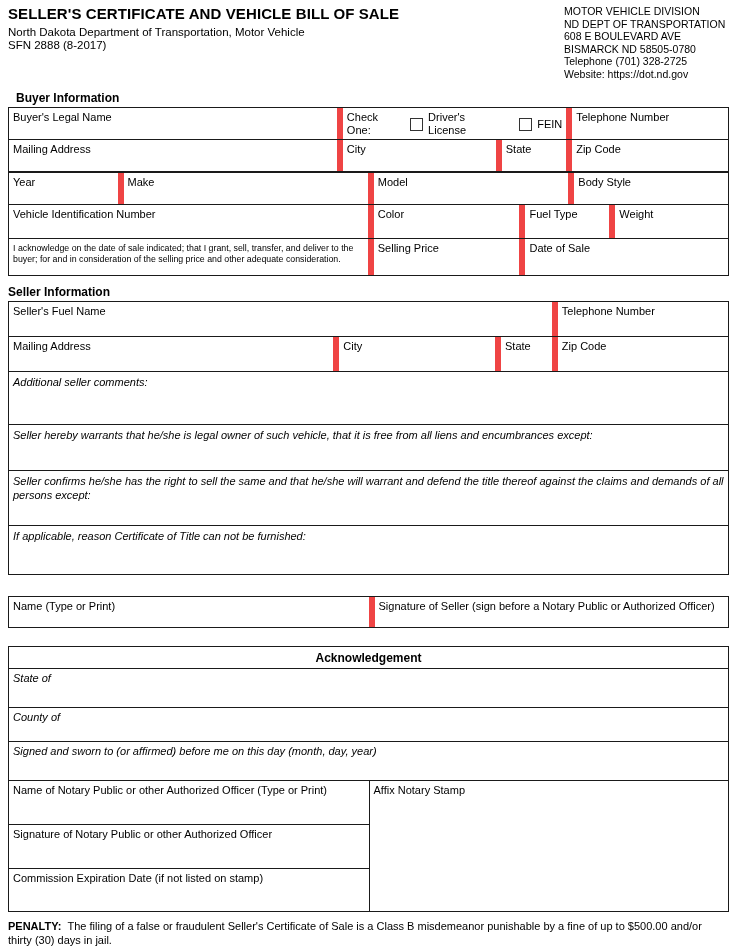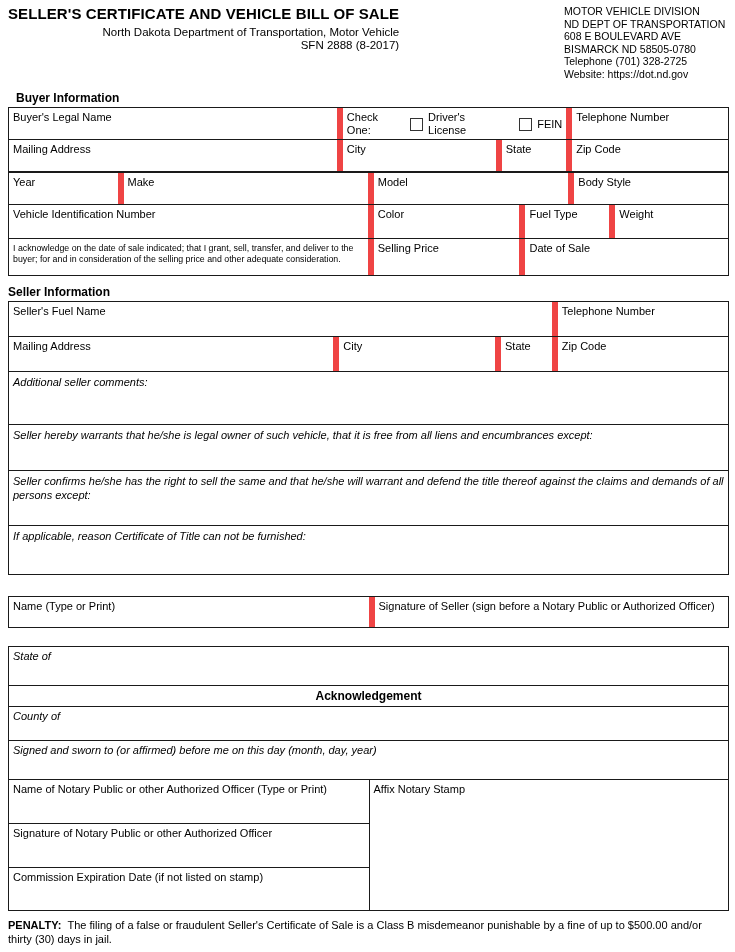--- a/index.html
+++ b/index.html
@@ -8,21 +8,21 @@
     width: 735px; height: 952px;
     font-family: "Liberation Sans", "DejaVu Sans", sans-serif;
     color: #000;
     position: relative;
     overflow: hidden;
   }
   .page { padding: 4px 6px 0 8px; }
 
   
   .header { display: flex; justify-content: space-between; height: 80px; }
-  .header-left { padding-top: 1px; text-align: right; }
+  .header-left { padding-top: 1px; }
   .form-title { font-size: 15px; font-weight: bold; letter-spacing: 0.1px; }
   .form-subtitle { font-size: 11.5px; margin-top: 4px; }
   .form-number { font-size: 11.5px; margin-top: 1px; }
   .agency-block { width: 165px; font-size: 10.5px; line-height: 12.5px; padding-top: 1px; }
 
   
   .section-heading { font-size: 12px; font-weight: bold; }
   .mt-buyer { margin-top: 7px; margin-bottom: 2px; padding-left: 8px; }
   .mt-vehicle { margin-top: 12px; margin-bottom: 2px; }
   .mt-seller { margin-top: 9px; margin-bottom: 2px; }
@@ -227,27 +227,27 @@
       <div class="td h30 w-half">
         <span class="label">Name (Type or Print)</span>
       </div>
       <div class="td h30 w-half2">
         <span class="label">Signature of Seller (sign before a Notary Public or Authorized Officer)</span>
       </div>
     </div>
   </div>
 
   <div class="tbl ack-table">
+    <div class="tr ack-header">
+      <div class="heading">Acknowledgement</div>
+    </div>
     <div class="tr">
       <div class="td h38 w-full">
         <span class="label">State of</span>
       </div>
-    </div>
-    <div class="tr ack-header">
-      <div class="heading">Acknowledgement</div>
     </div>
     <div class="tr">
       <div class="td h33b w-full">
         <span class="label">County of</span>
       </div>
     </div>
     <div class="tr">
       <div class="td h38 w-full">
         <span class="label">Signed and sworn to (or affirmed) before me on this day (month, day, year)</span>
       </div>

